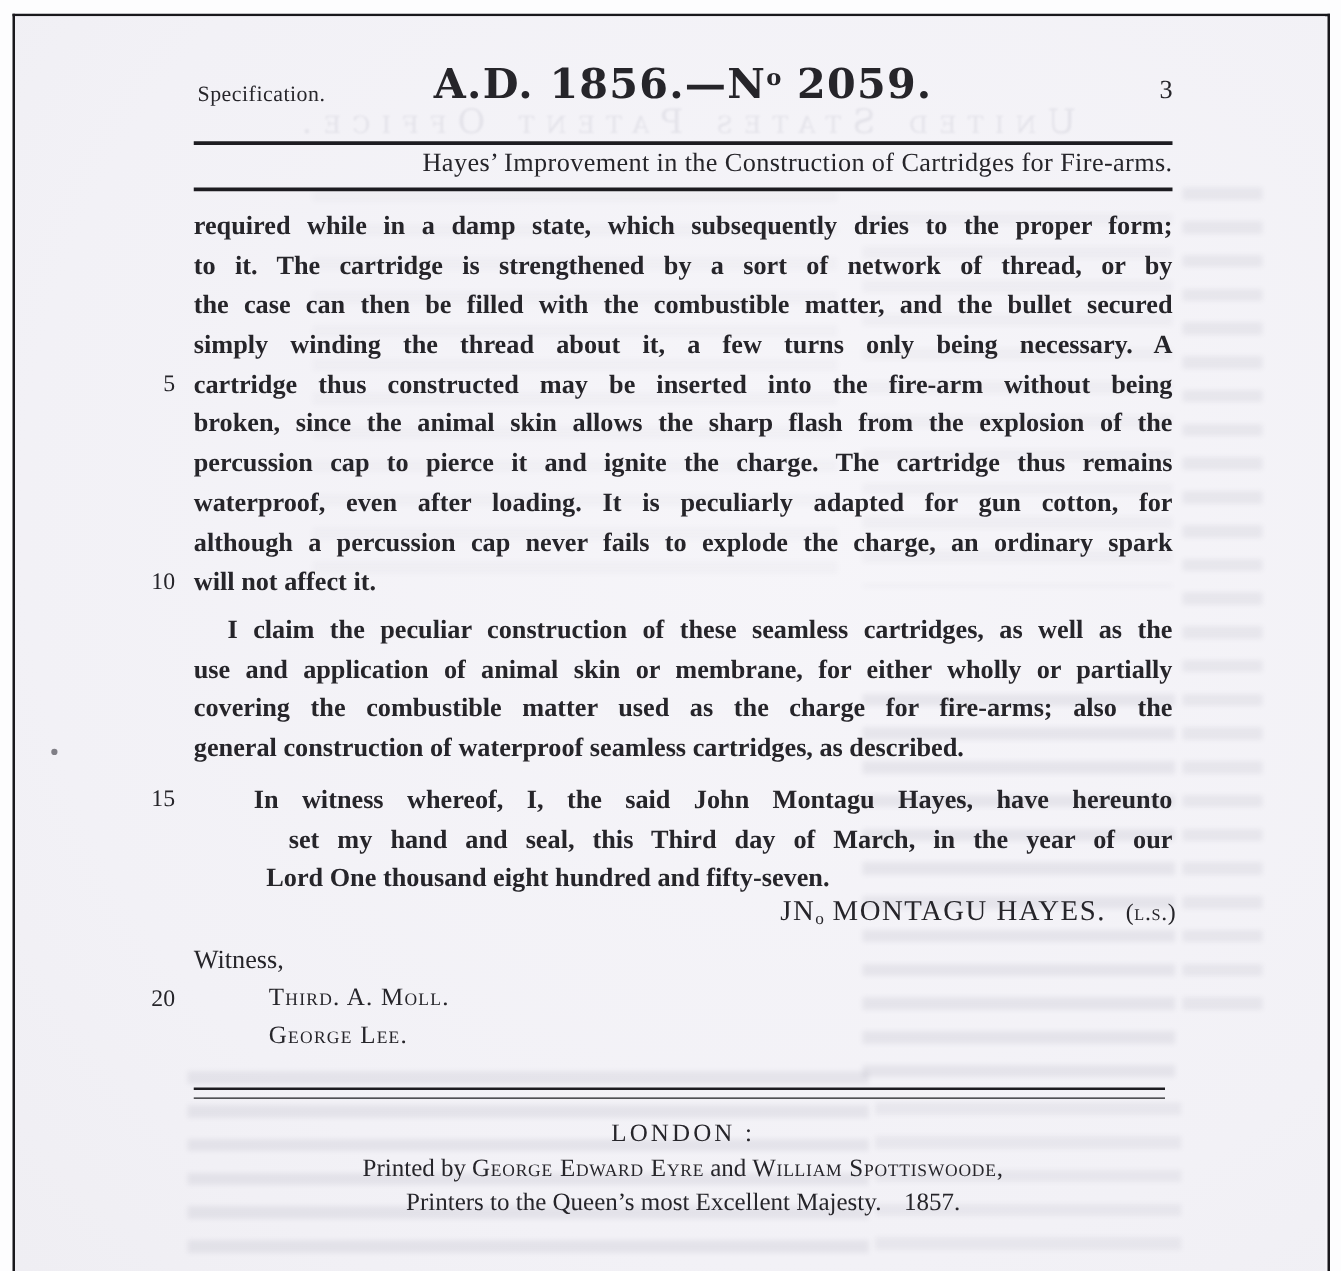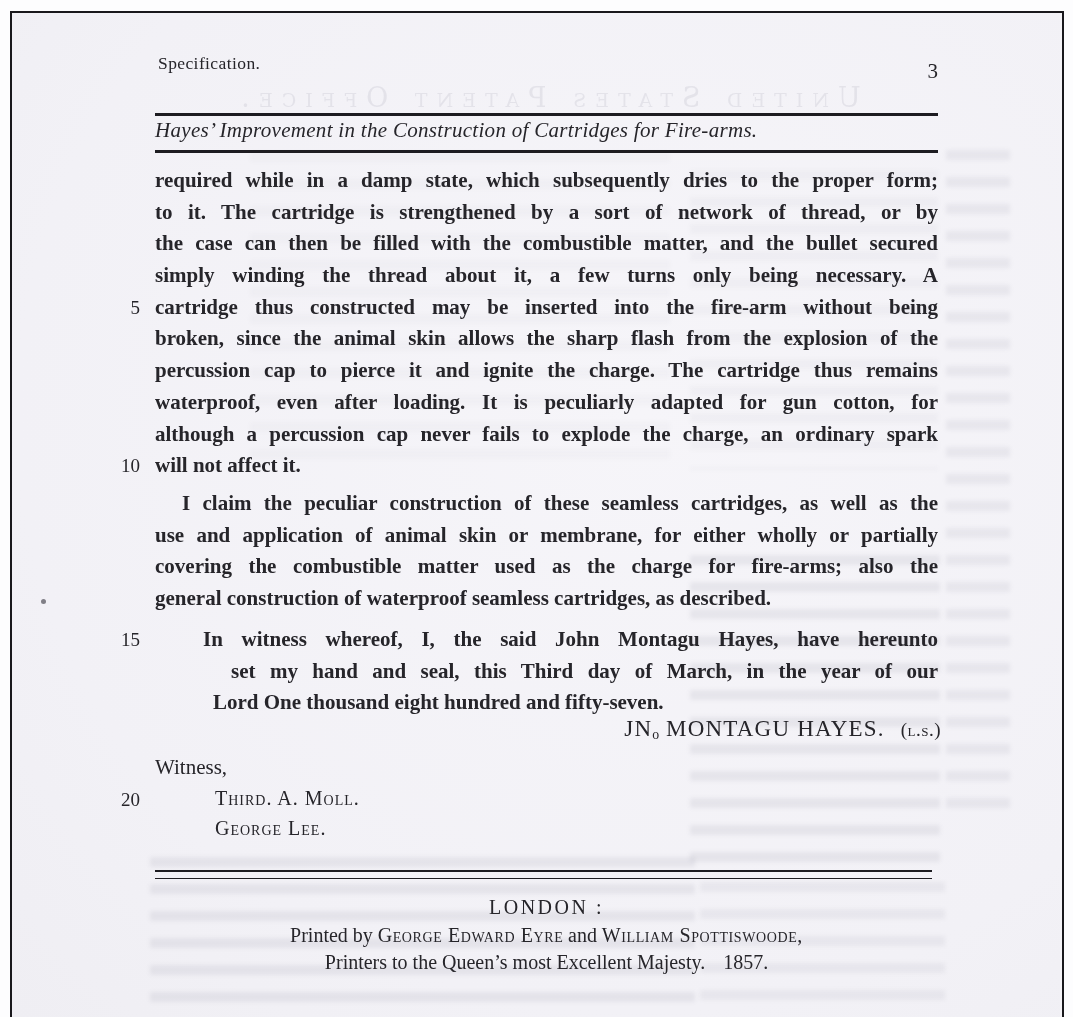--- a/index.html
+++ b/index.html
@@ -20,30 +20,30 @@
       background:repeating-linear-gradient(180deg,#6c6c82 0px,#6c6c82 10px,transparent 10px,transparent 27px);}
   .g1{left:690px;top:170px;width:248px;height:300px;opacity:.045;}
   .g2{left:690px;top:555px;width:250px;height:315px;opacity:.10;}
   .g3{left:946px;top:150px;width:64px;height:670px;opacity:.09;}
   .g4{left:150px;top:857px;width:545px;height:150px;opacity:.10;}
   .g5{left:700px;top:882px;width:245px;height:125px;opacity:.08;}
   .g6{left:250px;top:152px;width:420px;height:310px;opacity:.03;}
   .ink-speck{position:absolute;left:41px;top:599px;width:5px;height:5px;border-radius:50%;
       background:#5a5860;opacity:.75;}
   
-  .spec-label{position:absolute;left:158px;top:53px;font-size:17.5px;letter-spacing:.4px;}
+  .spec-label{position:absolute;left:158px;top:65px;font-size:17.5px;letter-spacing:.4px;}
   .doc-title{position:absolute;left:155px;top:47px;width:783px;text-align:center;
       font-family:"DejaVu Serif",serif;font-weight:bold;font-size:33px;letter-spacing:1px;white-space:nowrap;}
   .doc-title sup{font-size:55%;vertical-align:.55em;letter-spacing:0;}
   .page-number{position:absolute;left:898px;top:59px;width:40px;text-align:right;font-size:21px;}
   .rule{position:absolute;left:155px;width:783px;background:#1d1c21;height:2.5px;}
   .rule1{top:113px;}
   .rule2{top:150px;}
-  .subtitle{position:absolute;left:155px;top:118px;width:783px;text-align:left;
-      font-style:italic;font-size:21px;letter-spacing:.3px;}
+  .subtitle{position:absolute;left:155px;top:118px;width:783px;text-align:right;
+      font-size:21px;letter-spacing:.3px;}
   
   .para{position:absolute;left:155px;width:783px;}
   .p1{top:165px;} .p2{top:488px;} .p3{top:624px;}
   .ln{height:31.7px;line-height:31.7px;font-size:21px;font-weight:bold;}
   .j{text-align:justify;text-align-last:justify;}
   .marginnum{position:absolute;left:96px;width:44px;text-align:right;font-size:19px;line-height:31.7px;}
   .mn5{top:292px;} .mn10{top:450px;} .mn15{top:624px;} .mn20{top:784px;}
   
   .signature{position:absolute;left:155px;top:716px;width:786px;text-align:right;
       font-size:23px;letter-spacing:1.2px;white-space:nowrap;}
@@ -74,20 +74,21 @@
   <div class="ghost-header">United States Patent Office.</div>
   <div class="gstripe g1"></div>
   <div class="gstripe g2"></div>
   <div class="gstripe g3"></div>
   <div class="gstripe g4"></div>
   <div class="gstripe g5"></div>
   <div class="gstripe g6"></div>
   <div class="ink-speck"></div>
 
   <div class="spec-label">Specification.</div>
+  <div class="doc-title"><span>A.D. 1856.—N</span><sup>o</sup><span> 2059.</span></div>
   <div class="page-number">3</div>
 
   <div class="rule rule1"></div>
   <div class="subtitle">Hayes’ Improvement in the Construction of Cartridges for Fire-arms.</div>
   <div class="rule rule2"></div>
 
   <div class="marginnum mn5">5</div>
   <div class="marginnum mn10">10</div>
   <div class="marginnum mn15">15</div>
   <div class="marginnum mn20">20</div>

